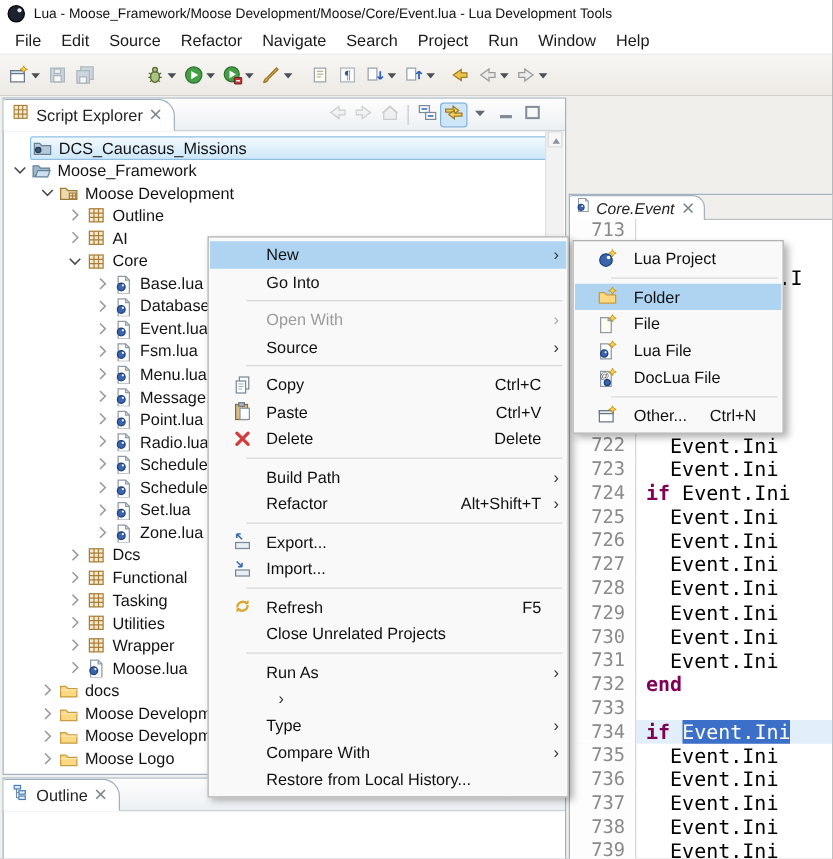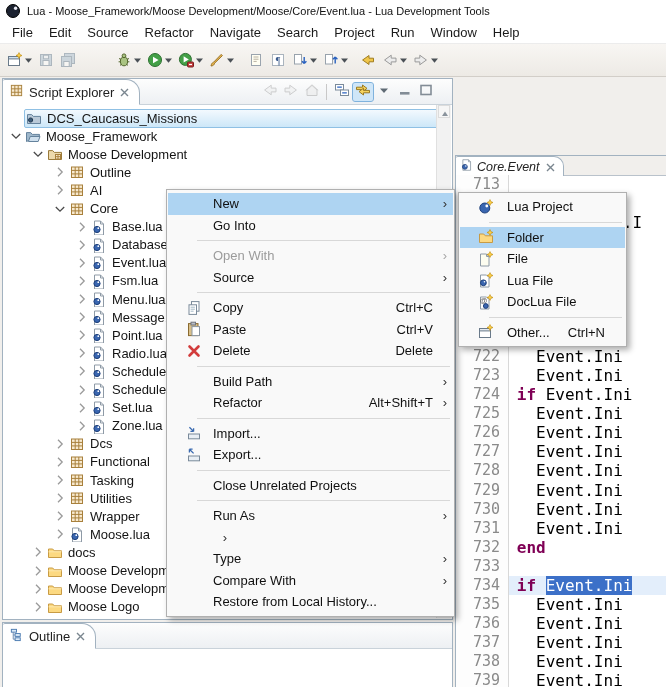--- a/index.html
+++ b/index.html
@@ -1032,39 +1032,52 @@
           <span class="mic" style="width: 27px;"></span>
           <span class="mlab">Refactor</span>
           <span class="msc">Alt+Shift+T</span>
           <span class="mar">›</span>
         </div>
         <div class="msep"></div>
         <div class="mi">
           <span class="mic" style="width: 27px;">
             <svg width="16" height="16" viewBox="0 0 16 16">
               <rect x="2.5" y="9" width="11" height="4.8" fill="#e8eef4" stroke="#7a8a9a"></rect>
-              <path d="M3.4 2.2L7.6 6.4M7.6 6.4V3.2M7.6 6.4H4.4" stroke="#3a6ab0" stroke-width="1.3" fill="none"></path>
-            </svg>
-          </span>
-          <span class="mlab">Import...</span>
+              <path d="M7.6 6.4L3.4 2.2M3.4 2.2v3.2M3.4 2.2h3.2" stroke="#3a6ab0" stroke-width="1.3" fill="none"></path>
+            </svg>
+          </span>
+          <span class="mlab">Export...</span>
           <span class="msc"></span>
           <span class="mar"></span>
         </div>
         <div class="mi">
           <span class="mic" style="width: 27px;">
             <svg width="16" height="16" viewBox="0 0 16 16">
               <rect x="2.5" y="9" width="11" height="4.8" fill="#e8eef4" stroke="#7a8a9a"></rect>
-              <path d="M7.6 6.4L3.4 2.2M3.4 2.2v3.2M3.4 2.2h3.2" stroke="#3a6ab0" stroke-width="1.3" fill="none"></path>
-            </svg>
-          </span>
-          <span class="mlab">Export...</span>
+              <path d="M3.4 2.2L7.6 6.4M7.6 6.4V3.2M7.6 6.4H4.4" stroke="#3a6ab0" stroke-width="1.3" fill="none"></path>
+            </svg>
+          </span>
+          <span class="mlab">Import...</span>
           <span class="msc"></span>
           <span class="mar"></span>
         </div>
         <div class="msep"></div>
+        <div class="mi">
+          <span class="mic" style="width: 27px;">
+            <svg width="16" height="16" viewBox="0 0 16 16">
+              <path d="M3.8 9A4.6 4.6 0 0 1 12 6.2" fill="none" stroke="#d9a62e" stroke-width="1.8"></path>
+              <path d="M12.8 2.8v3.4h-3.4z" fill="#d9a62e"></path>
+              <path d="M12.2 7A4.6 4.6 0 0 1 4 9.8" fill="none" stroke="#d9a62e" stroke-width="1.8"></path>
+              <path d="M3.2 13.2V9.8h3.4z" fill="#d9a62e"></path>
+            </svg>
+          </span>
+          <span class="mlab">Refresh</span>
+          <span class="msc">F5</span>
+          <span class="mar"></span>
+        </div>
         <div class="mi">
           <span class="mic" style="width: 27px;"></span>
           <span class="mlab">Close Unrelated Projects</span>
           <span class="msc"></span>
           <span class="mar"></span>
         </div>
         <div class="msep"></div>
         <div class="mi">
           <span class="mic" style="width: 27px;"></span>
           <span class="mlab">Run As</span>

